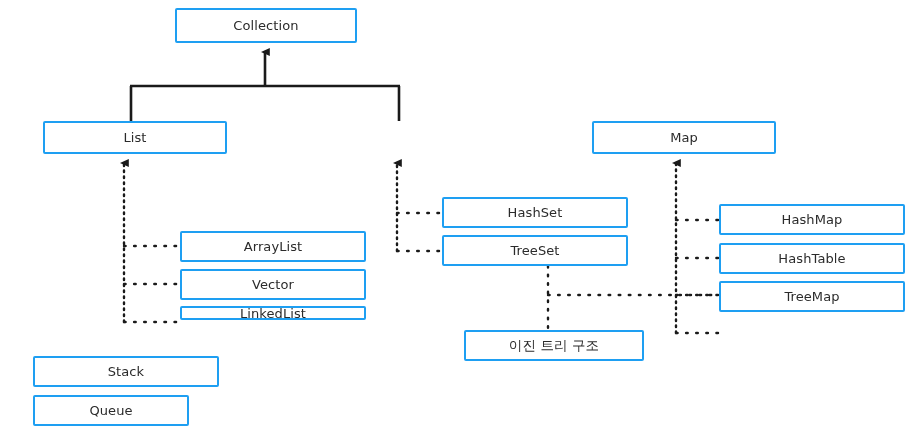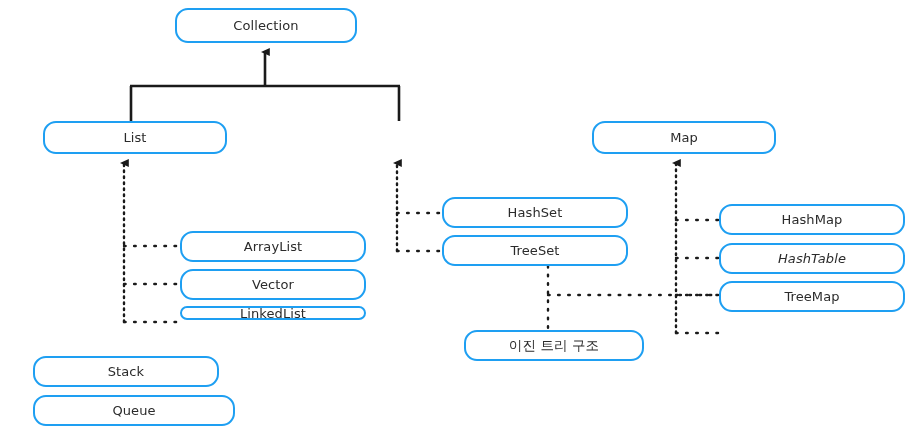--- a/index.html
+++ b/index.html
@@ -8,21 +8,21 @@
     background:#ffffff;
     font-family:"DejaVu Sans","Liberation Sans",sans-serif;
     overflow:hidden;
   }
   #stage{position:relative;width:922px;height:441px;}
   svg.edges{position:absolute;left:0;top:0;width:922px;height:441px;pointer-events:none;}
   .node{
     position:absolute;
     box-sizing:border-box;
     border:2px solid #1E9FF2;
-    border-radius:13px;
+    border-radius:2px;
     background:#ffffff;
     color:#2b2b2b;
     display:flex;
     align-items:center;
     justify-content:center;
     font-size:13px;
     line-height:1;
     letter-spacing:.1px;
     white-space:nowrap;
   }
@@ -80,21 +80,21 @@
     </g>
   </svg>
 
   <div class="node" style="left: 175px; top: 8px; width: 182px; height: 35px; border-color: rgb(30, 159, 242);">Collection</div>
   <div class="node" style="left: 43px; top: 121px; width: 184px; height: 33px; border-color: rgb(30, 159, 242);">List</div>
   <div class="node" style="left: 592px; top: 121px; width: 184px; height: 33px; border-color: rgb(30, 159, 242);">Map</div>
   <div class="node" style="left: 180px; top: 231px; width: 186px; height: 31px; border-color: rgb(30, 159, 242);">ArrayList</div>
   <div class="node" style="left: 180px; top: 269px; width: 186px; height: 31px; border-color: rgb(30, 159, 242); text-align: right;">Vector</div>
   <div class="node" style="left: 180px; top: 306px; width: 186px; height: 14px; border-color: rgb(30, 159, 242);">LinkedList</div>
   <div class="node" style="left: 33px; top: 356px; width: 186px; height: 31px; border-color: rgb(30, 159, 242);">Stack</div>
-  <div class="node" style="left: 33px; top: 395px; width: 202px; height: 31px; border-color: rgb(30, 159, 242);">Queue</div>
+  <div class="node" style="left: 33px; top: 395px; width: 156px; height: 31px; border-color: rgb(30, 159, 242);">Queue</div>
   <div class="node" style="left: 442px; top: 197px; width: 186px; height: 31px; border-color: rgb(30, 159, 242);">HashSet</div>
   <div class="node" style="left: 442px; top: 235px; width: 186px; height: 31px; border-color: rgb(30, 159, 242);">TreeSet</div>
   <div class="node kr" style="left: 464px; top: 330px; width: 180px; height: 31px; border-color: rgb(30, 159, 242);">이진 트리 구조</div>
   <div class="node" style="left: 719px; top: 204px; width: 186px; height: 31px; border-color: rgb(30, 159, 242);">HashMap</div>
-  <div class="node" style="left: 719px; top: 243px; width: 186px; height: 31px; border-color: rgb(30, 159, 242); font-style: italic;">HashTable</div>
+  <div class="node" style="left: 719px; top: 243px; width: 186px; height: 31px; border-color: rgb(30, 159, 242);">HashTable</div>
   <div class="node" style="left: 719px; top: 281px; width: 186px; height: 31px; border-color: rgb(30, 159, 242);">TreeMap</div>
 
 </div>
 
 </body></html>

